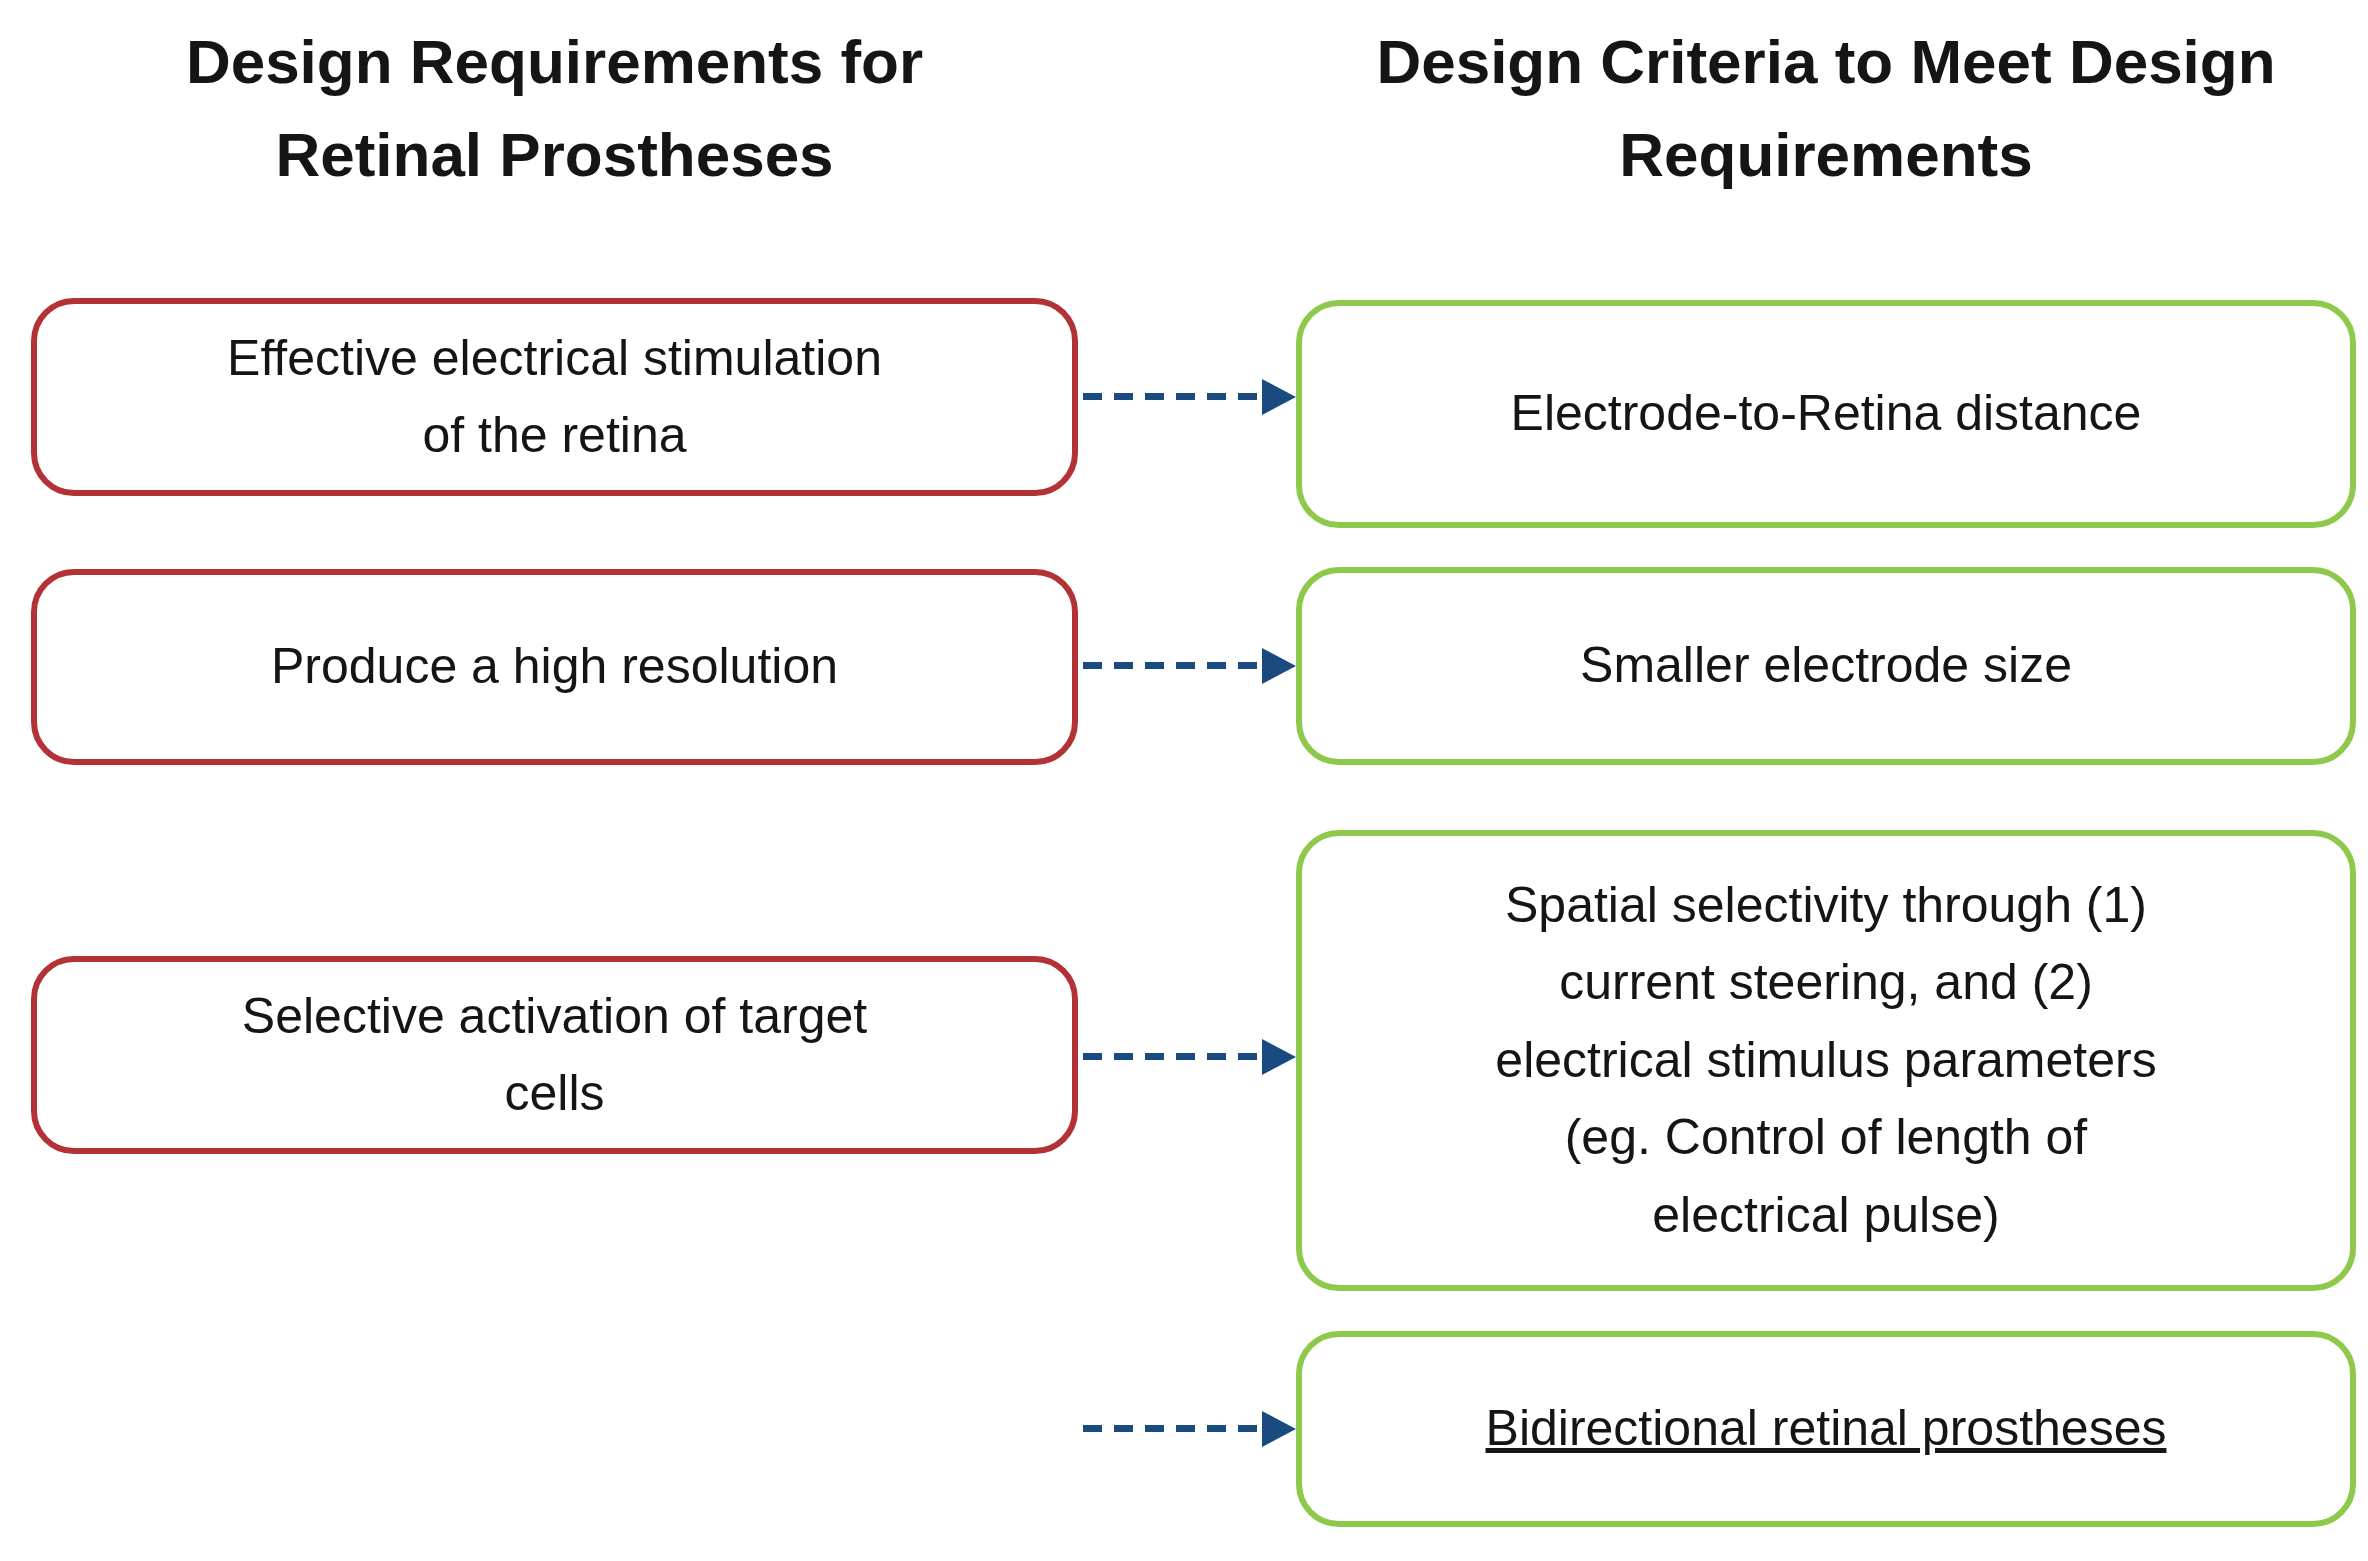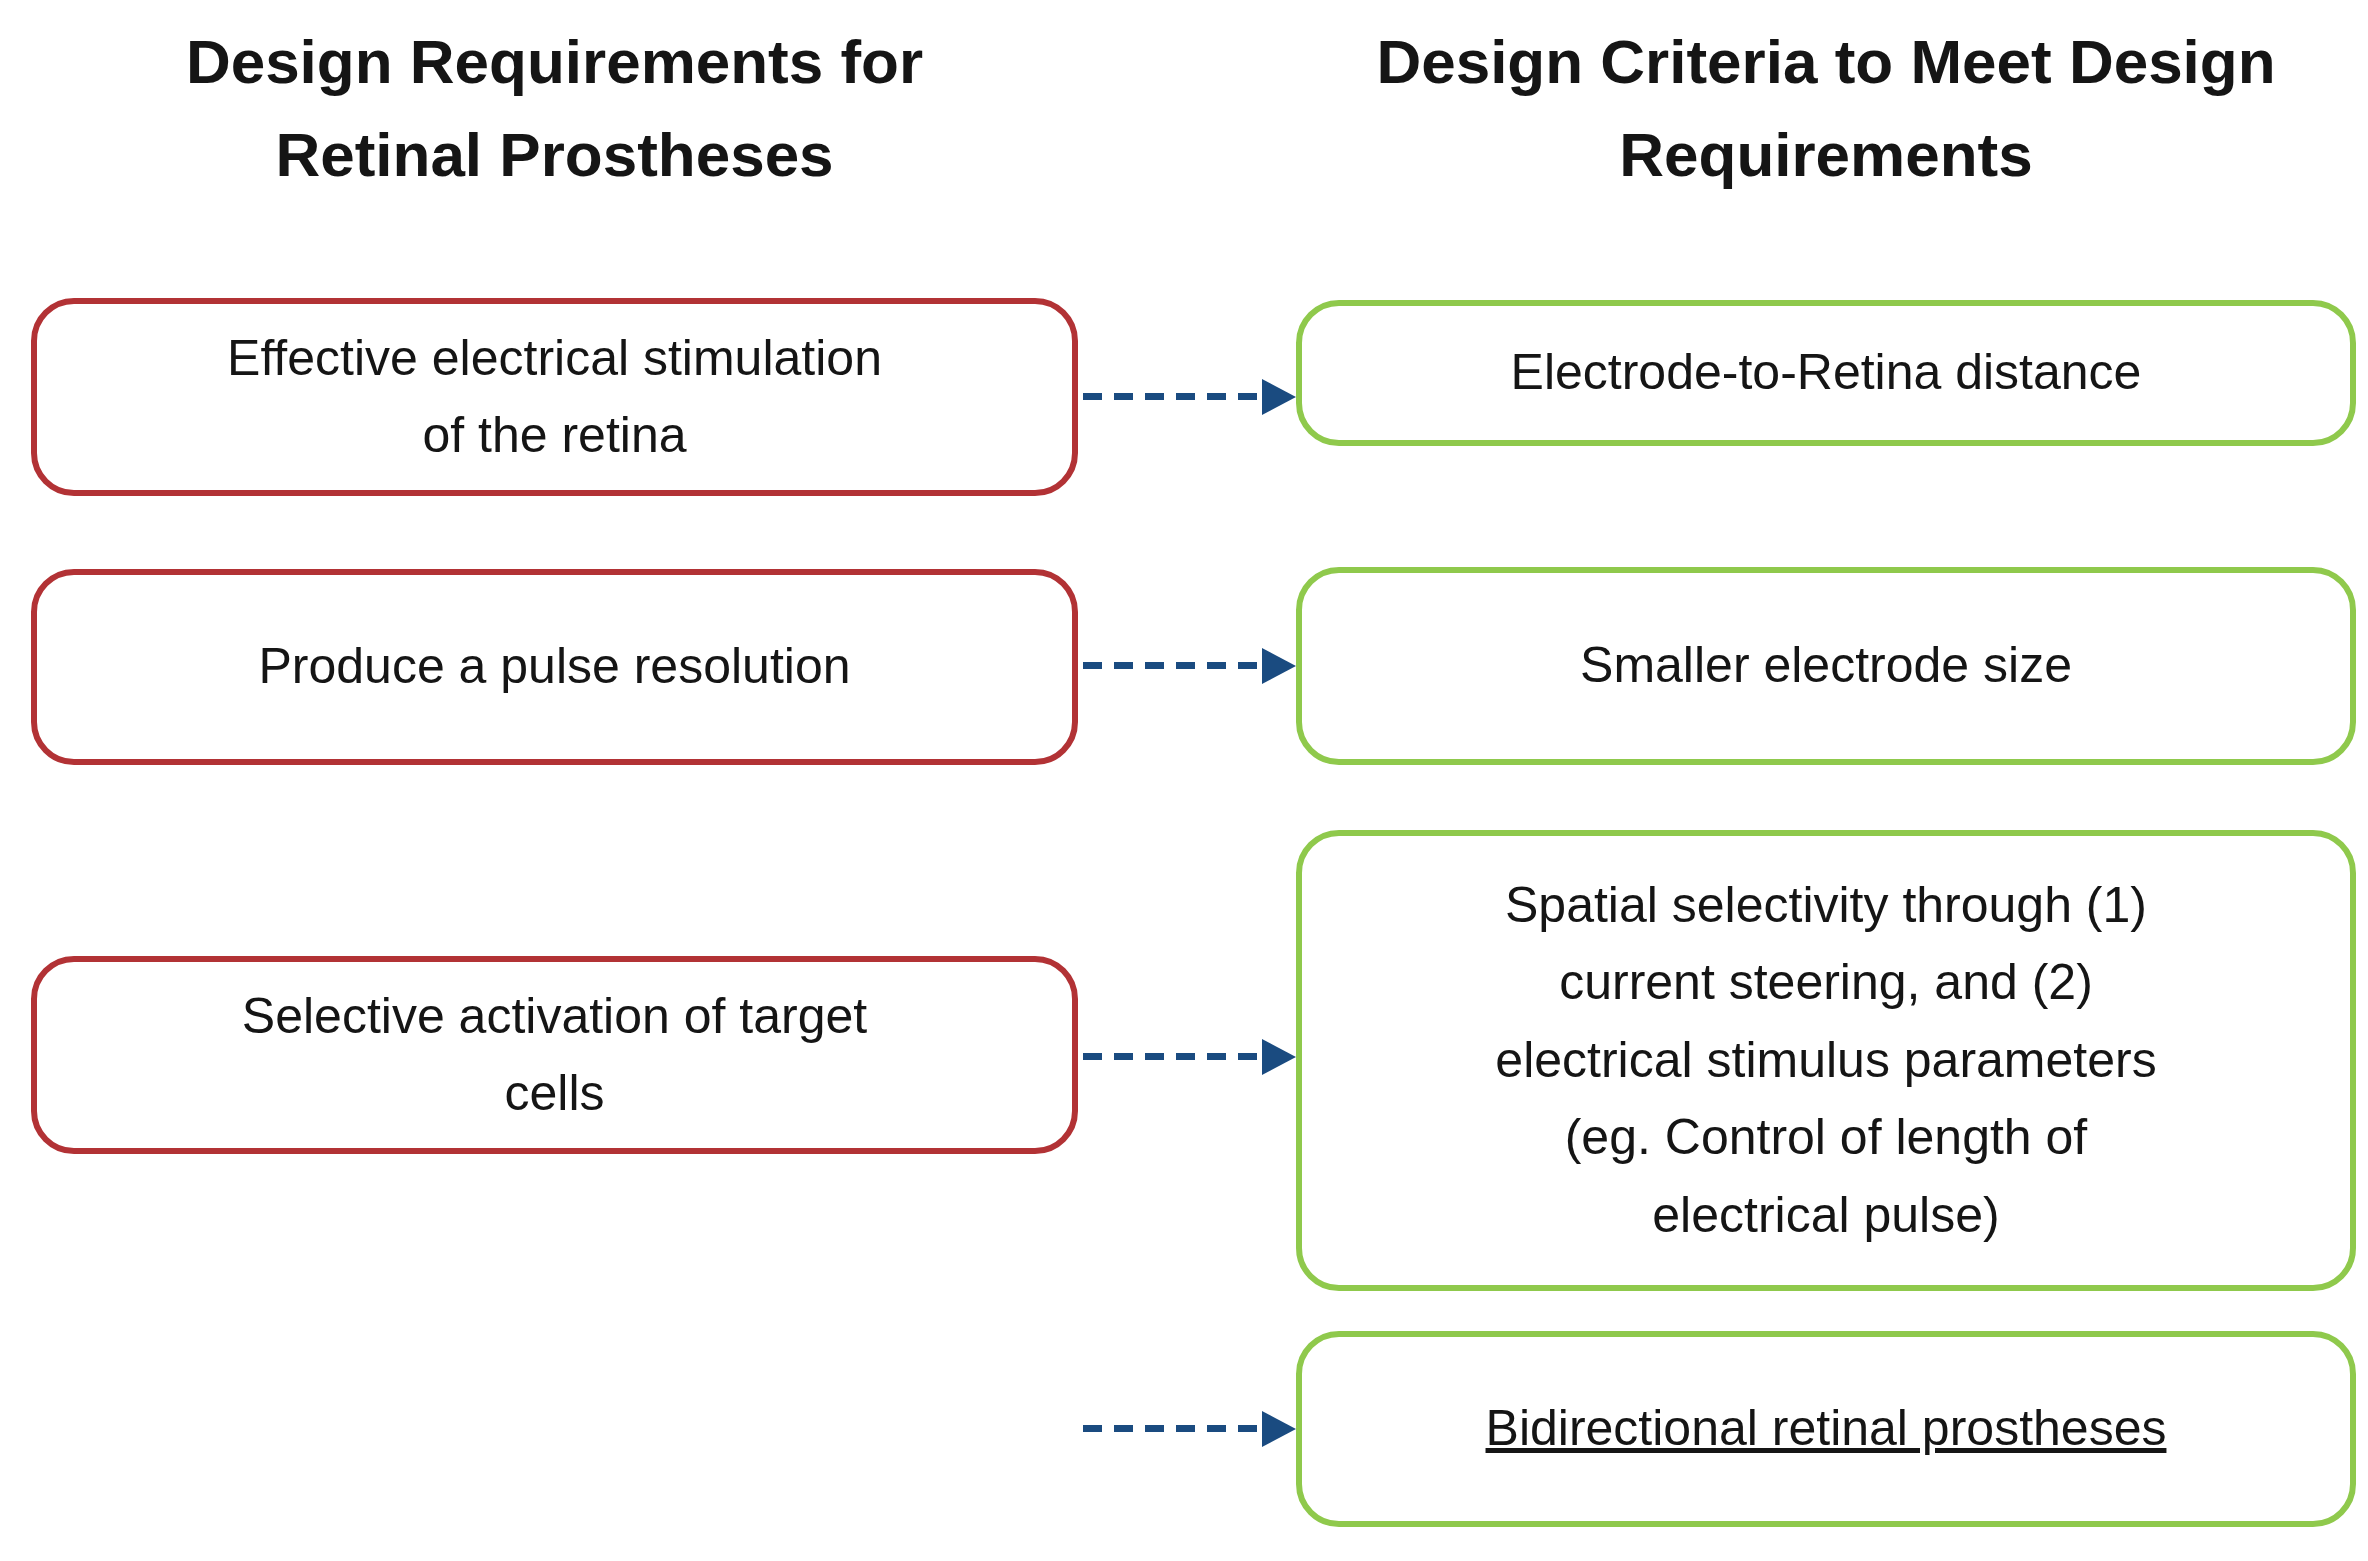--- a/index.html
+++ b/index.html
@@ -45,21 +45,21 @@
     white-space:pre-line;
     padding:0 32px;
   }
   .box.req{border:6.5px solid var(--red);text-align:center;}
   .box.crit{border:6.5px solid var(--green);}
   
   .l1{left:31px;  top:298px;  width:1047px; height:198px;}
   .l2{left:31px;  top:569px;  width:1047px; height:196px;}
   .l3{left:31px;  top:956px; width:1047px; height:198px;}
   .l4{left:31px;  top:1330px; width:1047px; height:197px;}
-  .r1{left:1296px;top:300px;  width:1060px; height:146px;}
+  .r1{left:1296px;top:300px;  width:1060px; height:228px;}
   .r2{left:1296px;top:567px;  width:1060px; height:198px;}
   .r3{left:1296px;top:830px;  width:1060px; height:461px;}
   .r4{left:1296px;top:1331px; width:1060px; height:196px;text-decoration:underline;}
   
   .arrow{
     position:absolute;
     left:1083px;
     width:213px;
     height:37px;
     display:flex;
@@ -90,21 +90,21 @@
 Requirements</div>
 
   <div class="box req l1">Effective electrical stimulation
 of the retina</div>
   <div class="arrow a1">
     <div class="dash"></div>
     <div class="head"></div>
   </div>
   <div class="box crit r1">Electrode-to-Retina distance</div>
 
-  <div class="box req l2">Produce a pulse resolution</div>
+  <div class="box req l2">Produce a high resolution</div>
   <div class="arrow a2">
     <div class="dash"></div>
     <div class="head"></div>
   </div>
   <div class="box crit r2">Smaller electrode size</div>
 
   <div class="box req l3">Selective activation of target
 cells</div>
   <div class="arrow a3">
     <div class="dash"></div>

